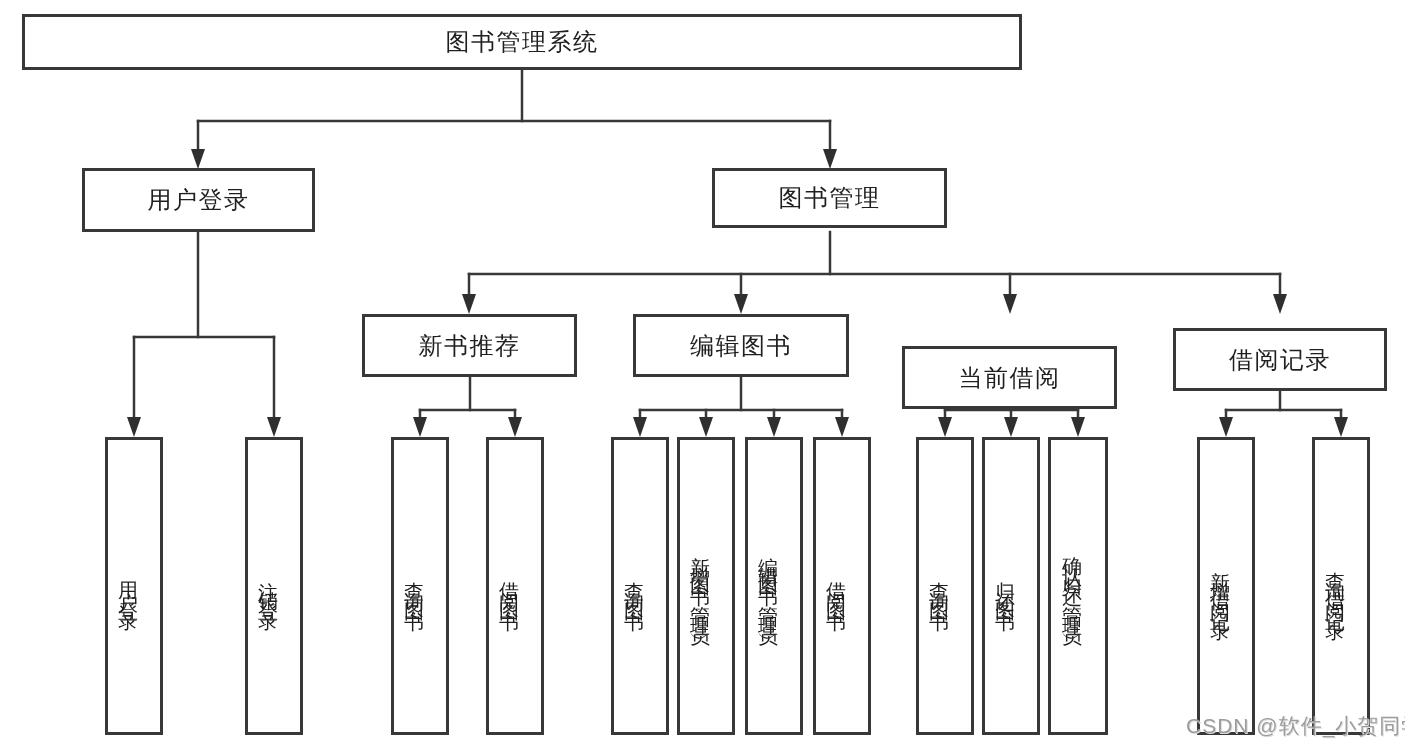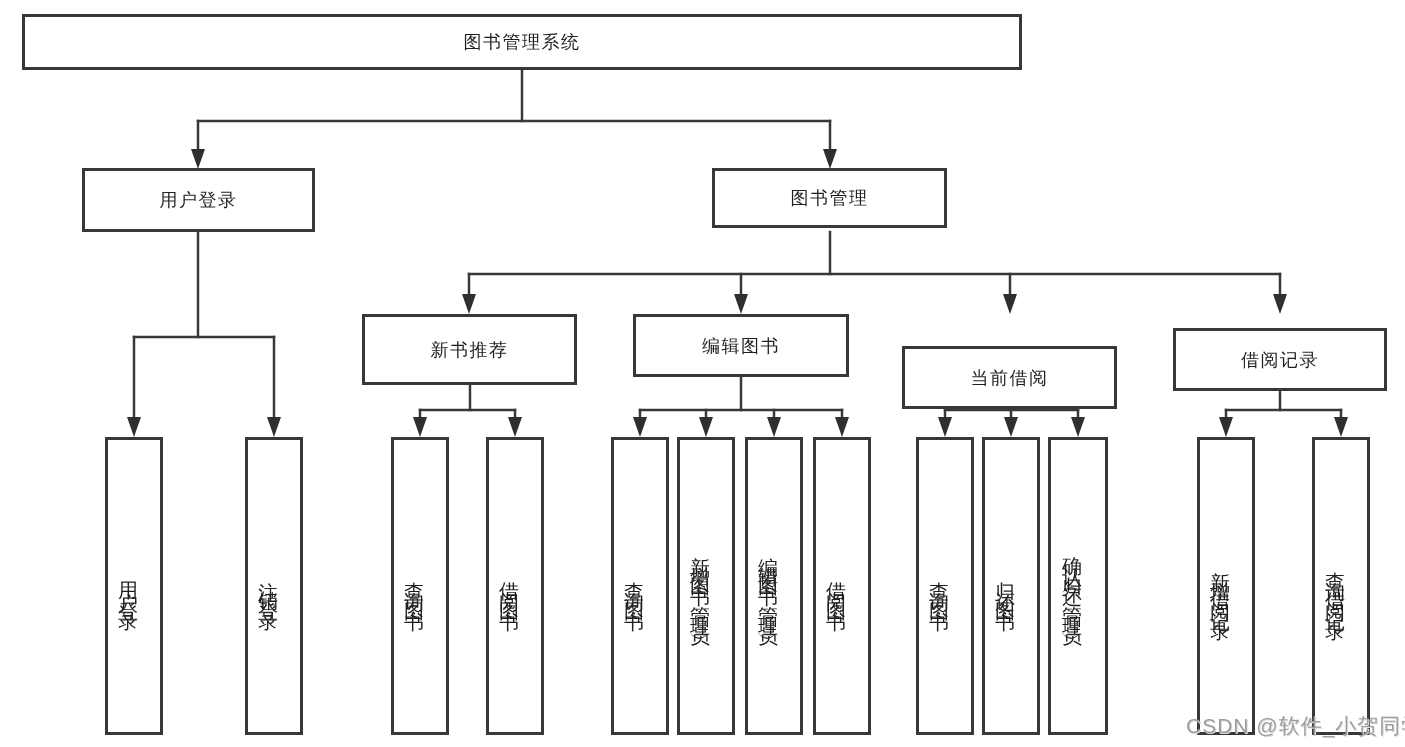--- a/index.html
+++ b/index.html
@@ -20,21 +20,21 @@
     position: absolute;
     box-sizing: border-box;
     background: #ffffff;
     border: 3px solid var(--line, #383838);
     display: flex;
     align-items: center;
     justify-content: center;
     color: var(--text, #1f1f1f);
   }
   .h-label {
-    font-size: 18px;
+    font-size: 24px;
     letter-spacing: 1.5px;
     white-space: nowrap;
   }
   .v-label {
     writing-mode: vertical-rl;
     text-orientation: mixed;
     font-size: 20px;
     letter-spacing: 10px;
     padding-block-start: 10px; 
     white-space: nowrap;
@@ -125,21 +125,21 @@
     <span class="h-label">图书管理系统</span>
   </div>
 
   <div class="box" style="left:82px; top:168px; width:233px; height:64px;">
     <span class="h-label">用户登录</span>
   </div>
   <div class="box" style="left:712px; top:168px; width:235px; height:60px;">
     <span class="h-label">图书管理</span>
   </div>
 
-  <div class="box" style="left:362px; top:314px; width:215px; height:71px;">
+  <div class="box" style="left:362px; top:314px; width:215px; height:63px;">
     <span class="h-label">新书推荐</span>
   </div>
   <div class="box" style="left:633px; top:314px; width:216px; height:63px;">
     <span class="h-label">编辑图书</span>
   </div>
   <div class="box" style="left:902px; top:314px; width:215px; height:63px;margin-top:32px;">
     <span class="h-label">当前借阅</span>
   </div>
   <div class="box" style="left:1173px; top:314px; width:214px; height:63px;margin-top:14px;">
     <span class="h-label">借阅记录</span>

